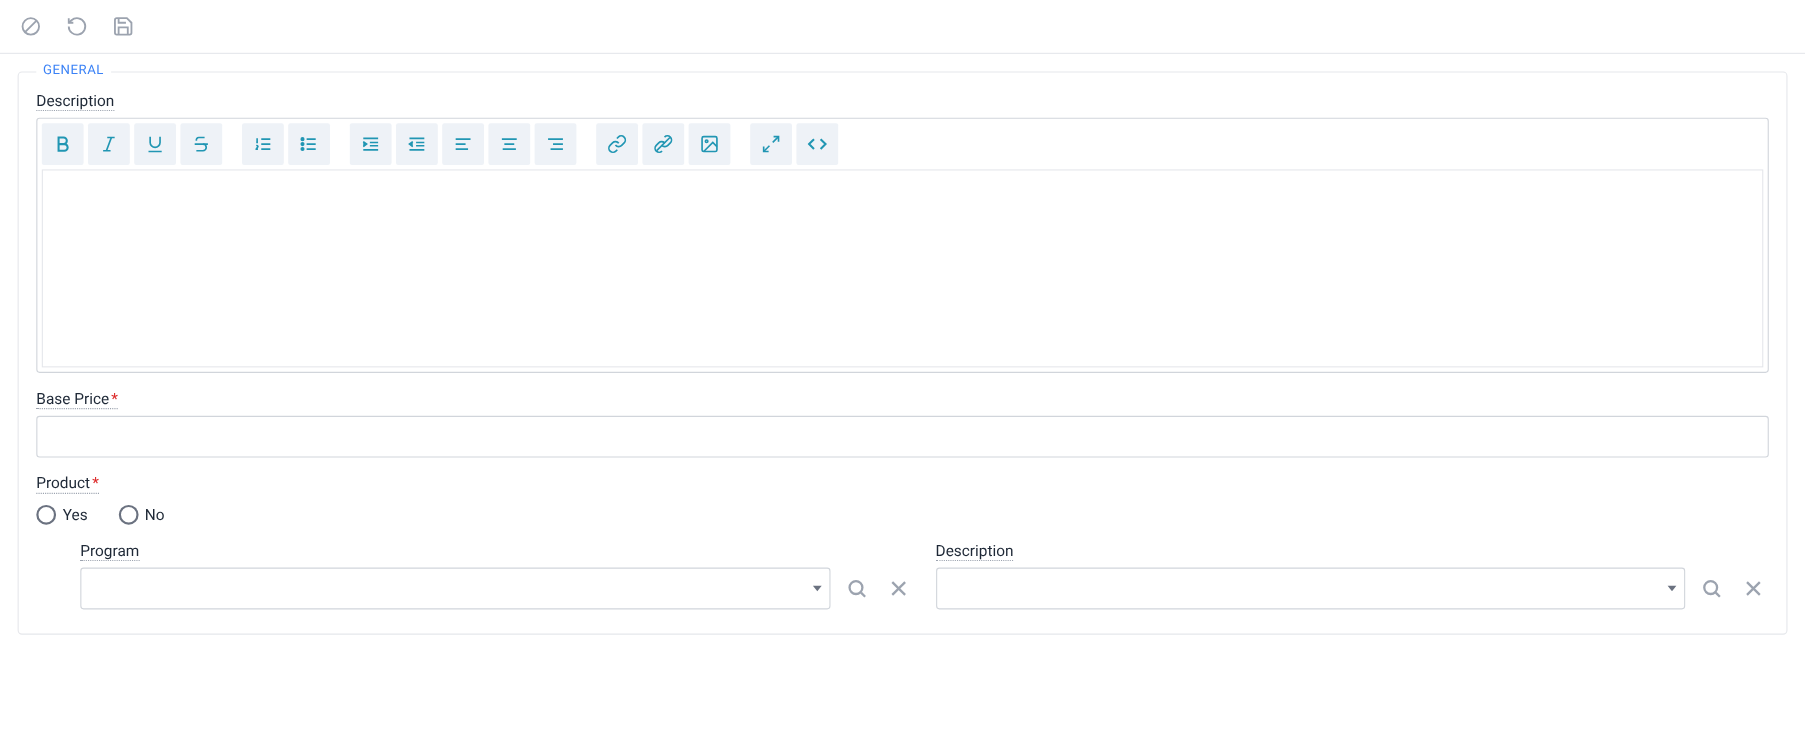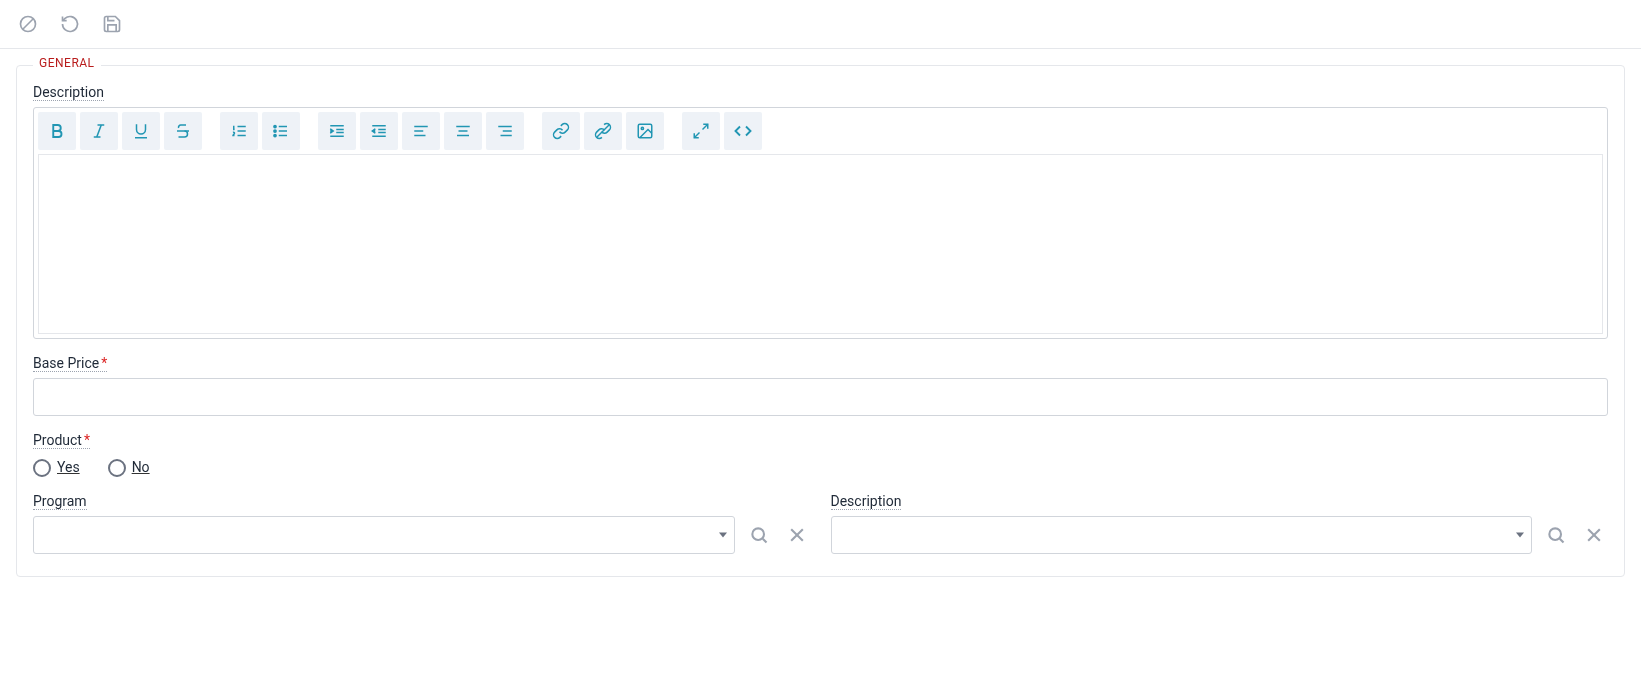--- a/index.html
+++ b/index.html
@@ -41,21 +41,21 @@
     padding: 18px 16px 22px 16px;
     position: relative;
   }
   .fieldset-legend {
     position: absolute;
     top: -10px;
     left: 16px;
     background: #fff;
     padding: 0 6px;
     font-size: 12px;
-    color: #b91c1c;
+    color: #3b82f6;
     letter-spacing: 0.5px;
   }
   .form-row {
     display: flex;
     gap: 20px;
     margin-bottom: 16px;
     align-items: flex-start;
   }
   .form-col {
     flex: 1;
@@ -125,24 +125,23 @@
     outline: none;
   }
   .radio-group {
     display: flex;
     gap: 28px;
     align-items: center;
     padding-top: 4px;
   }
   .radio-option {
     display: flex;
-    align-items: flex-start;
+    align-items: flex-end;
     gap: 6px;
     cursor: pointer;
-    text-decoration: underline;
   }
   .radio-circle {
     width: 18px;
     height: 18px;
     border: 2px solid #6b7280;
     border-radius: 50%;
     display: inline-block;
   }
   .radio-label-text {
     font-size: 14px;
@@ -382,21 +381,21 @@
           <span class="radio-label-text">Yes</span>
         </label>
         <label class="radio-option">
           <span class="radio-circle"></span>
           <span class="radio-label-text">No</span>
         </label>
       </div>
     </div>
   </div>
 
-  <div class="form-row" style="margin-bottom:0;">
+  <div class="form-row" style="margin-bottom:0;margin-left:40px;">
     <div class="form-col">
       <label class="field-label">Program</label>
       <div class="lookup-row">
         <div class="lookup-input-wrap">
           <input type="text" class="lookup-input" value="" style="">
           <span class="lookup-caret"></span>
         </div>
         <button class="lookup-icon-btn">
           <svg viewBox="0 0 24 24" fill="none" stroke="currentColor">
               <circle cx="11" cy="11" r="7"></circle>

